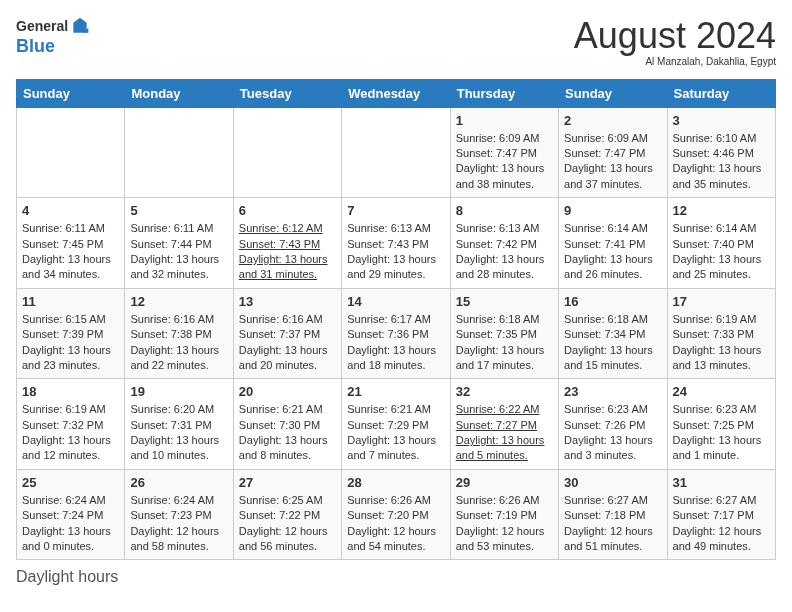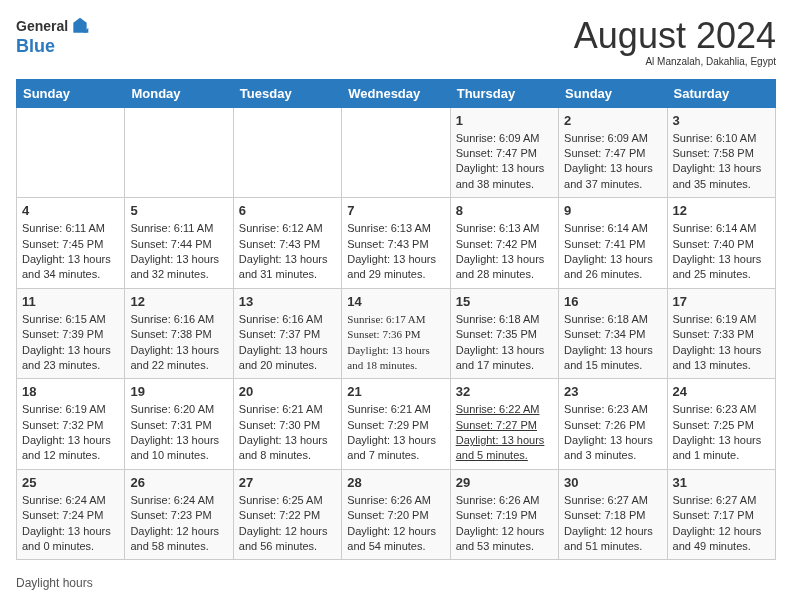--- a/index.html
+++ b/index.html
@@ -83,22 +83,22 @@
       margin-bottom: 3px;
     }
     .day-info {
       color: #333;
       line-height: 1.4;
     }
     .empty-cell {
       background: #fff !important;
     }
     .footer {
-      margin-top: 16px;
-      font-size: 12px;
+      margin-top: 8px;
+      font-size: 16px;
       color: #555;
     }
   </style>
 </head>
 <body>
 
 <div class="header-area">
   <div class="logo">
     <div>
       <div style="display:flex;align-items:center;gap:2px;">
@@ -147,21 +147,21 @@
         <td>
           <span class="day-number">2</span>
           <div class="day-info" style="white-space: pre-line;">Sunrise: 6:09 AM
 Sunset: 7:47 PM
 Daylight: 13 hours
 and 37 minutes.</div>
         </td>
         <td>
           <span class="day-number">3</span>
           <div class="day-info" style="white-space: pre-line;">Sunrise: 6:10 AM
-Sunset: 7:58 PM
+Sunset: 4:46 PM
 Daylight: 13 hours
 and 35 minutes.</div>
         </td>
       </tr>
       <tr>
         <td>
           <span class="day-number">4</span>
           <div class="day-info" style="white-space: pre-line;">Sunrise: 6:11 AM
 Sunset: 7:45 PM
 Daylight: 13 hours
@@ -169,21 +169,21 @@
         </td>
         <td>
           <span class="day-number">5</span>
           <div class="day-info" style="white-space: pre-line;">Sunrise: 6:11 AM
 Sunset: 7:44 PM
 Daylight: 13 hours
 and 32 minutes.</div>
         </td>
         <td>
           <span class="day-number">6</span>
-          <div class="day-info" style="white-space: pre-line;">Sunrise: 6:12 AM
+          <div class="day-info" style="white-space: pre-line; text-decoration: underline;">Sunrise: 6:12 AM
 Sunset: 7:43 PM
 Daylight: 13 hours
 and 31 minutes.</div>
         </td>
         <td>
           <span class="day-number">7</span>
           <div class="day-info" style="white-space: pre-line;">Sunrise: 6:13 AM
 Sunset: 7:43 PM
 Daylight: 13 hours
 and 29 minutes.</div>
@@ -227,21 +227,21 @@
         </td>
         <td>
           <span class="day-number">13</span>
           <div class="day-info" style="white-space: pre-line;">Sunrise: 6:16 AM
 Sunset: 7:37 PM
 Daylight: 13 hours
 and 20 minutes.</div>
         </td>
         <td>
           <span class="day-number">14</span>
-          <div class="day-info" style="white-space: pre-line; font-family: Liberation Serif, serif;">Sunrise: 6:17 AM
+          <div class="day-info" style="white-space: pre-line;">Sunrise: 6:17 AM
 Sunset: 7:36 PM
 Daylight: 13 hours
 and 18 minutes.</div>
         </td>
         <td>
           <span class="day-number">15</span>
           <div class="day-info" style="white-space: pre-line;">Sunrise: 6:18 AM
 Sunset: 7:35 PM
 Daylight: 13 hours
 and 17 minutes.</div>

